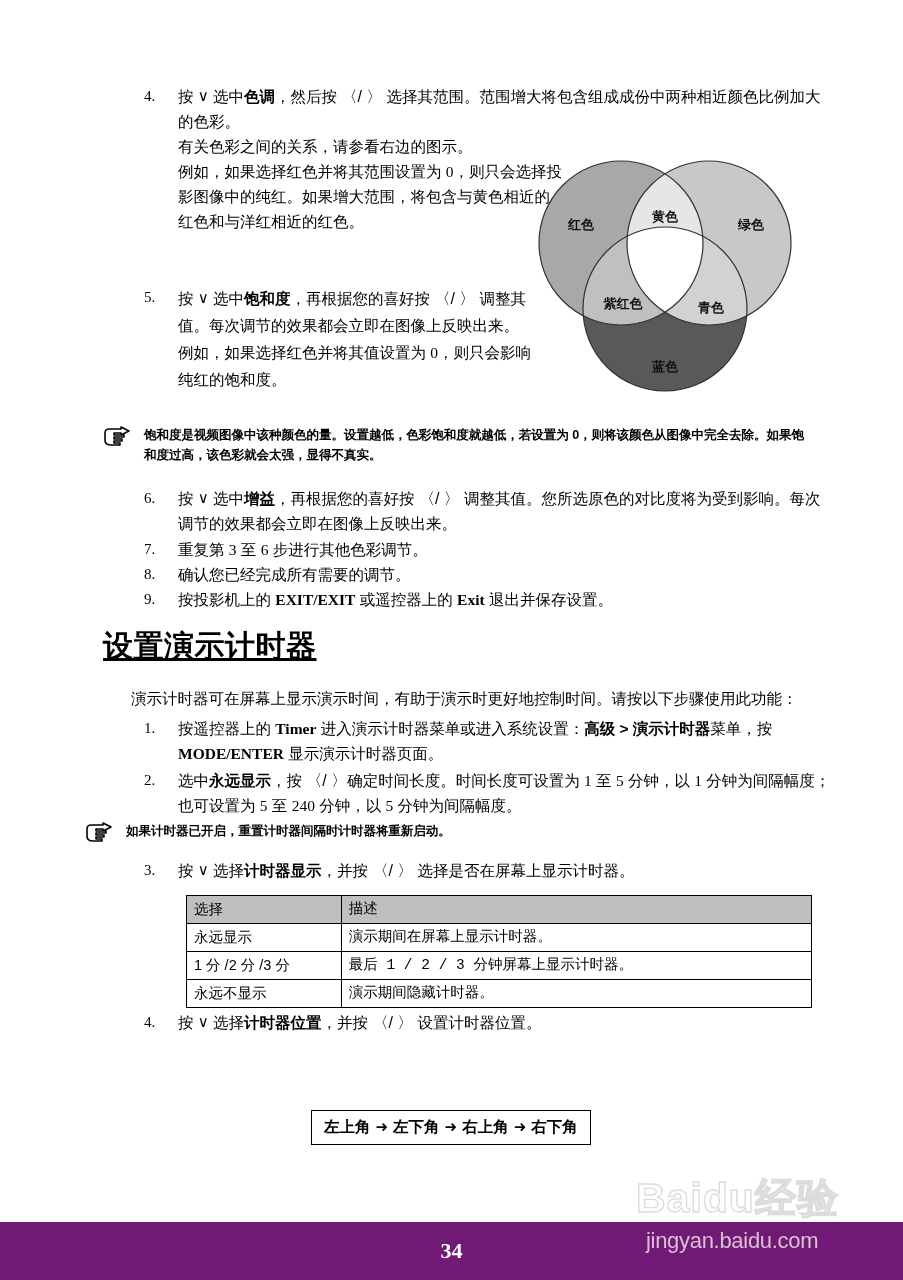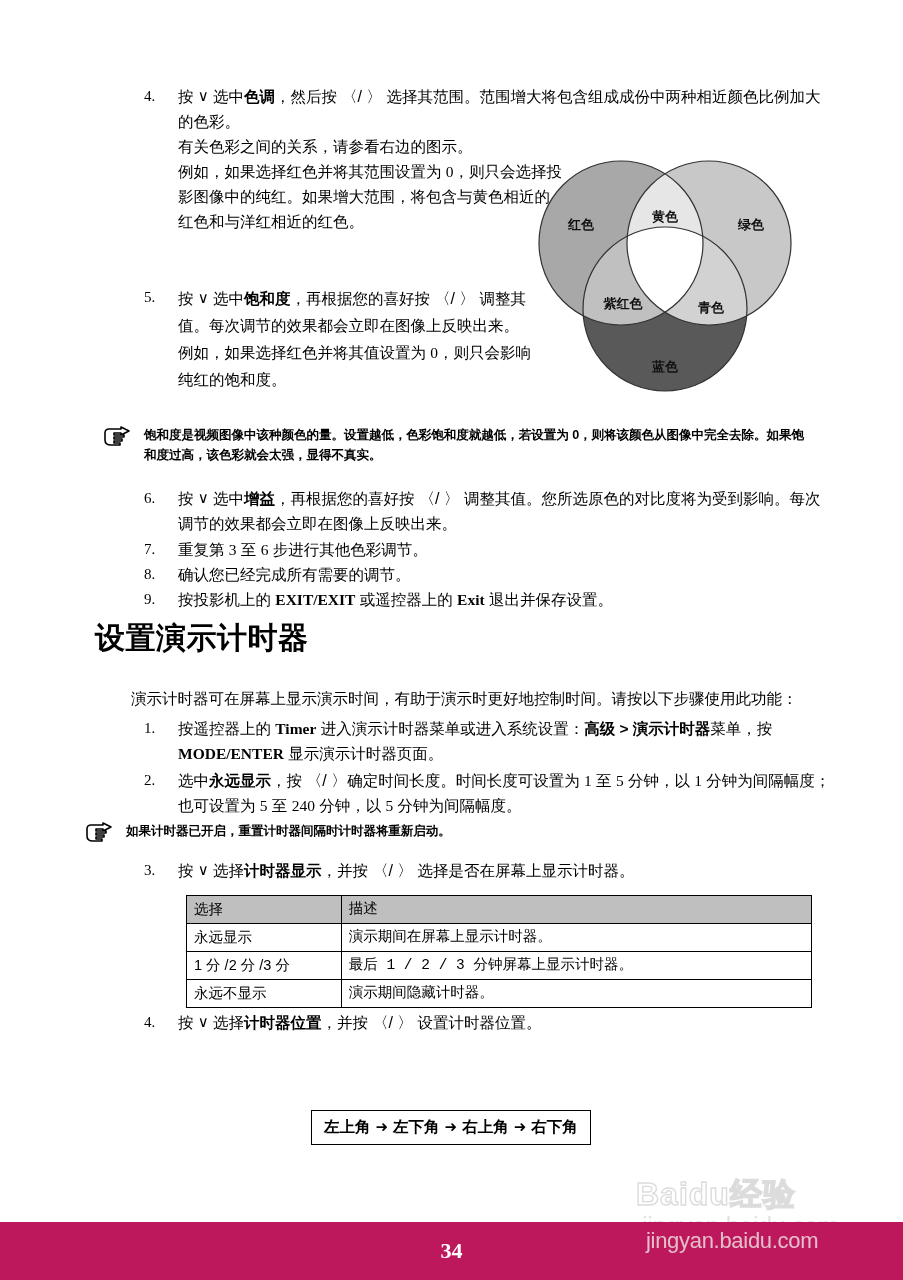--- a/index.html
+++ b/index.html
@@ -109,21 +109,21 @@
   .flow-arrow { font-weight: bold; font-size: 15px; padding: 0 5px; }
 
   
   .wm {
     position: absolute;
     pointer-events: none;
     user-select: none;
   }
   .wm-logo {
     font-family: "Liberation Sans", "DejaVu Sans", sans-serif;
-    font-size: 32px;
+    font-size: 41px;
     font-weight: bold;
     color: transparent;
     -webkit-text-stroke: 1.4px #dcdcdc;
     letter-spacing: 1px;
     white-space: nowrap;
     line-height: 1;
   }
   .wm-url {
     font-family: "Liberation Sans", "DejaVu Sans", sans-serif;
     font-size: 25px;
@@ -145,21 +145,21 @@
     opacity: .85;
   }
 
   
   .footer-bar {
     position: absolute;
     left: 0;
     bottom: 0;
     width: 903px;
     height: 58px;
-    background: #be185d;
+    background: #701a75;
   }
   .page-num {
     position: absolute;
     left: 0; right: 0;
     top: 16px;
     text-align: center;
     color: #ffffff;
     font-family: "Liberation Serif", "DejaVu Serif", serif;
     font-size: 22px;
     font-weight: bold;
@@ -276,21 +276,21 @@
 
   <div class="olist" style="left:130px; top:587px; width:690px;">
     <div class="li">
       <div class="li-num">9.</div>
       <div class="li-body">
         <p>按投影机上的 <span class="enb">EXIT/EXIT</span> 或遥控器上的 <span class="enb">Exit</span> 退出并保存设置。</p>
       </div>
     </div>
   </div>
 
-  <h1 class="section-title" style="left:92px; top:618px; margin:3px;">设置演示计时器</h1>
+  <h1 class="section-title" style="left:92px; top:618px; margin:11px;text-decoration:underline;">设置演示计时器</h1>
 
   <div class="para" style="left:131px; top:658px; width:688px;margin-top:28px;">演示计时器可在屏幕上显示演示时间，有助于演示时更好地控制时间。请按以下步骤使用此功能：</div>
 
   <div class="olist" style="left:130px; top:716px; width:690px;">
     <div class="li">
       <div class="li-num">1.</div>
       <div class="li-body">
         <p style="width:660px;">按遥控器上的 <span class="enb">Timer</span> 进入演示计时器菜单或进入系统设置：<b>高级 &gt; 演示计时器</b>菜单，按 <span class="enb">MODE/ENTER</span> 显示演示计时器页面。</p>
       </div>
     </div>

